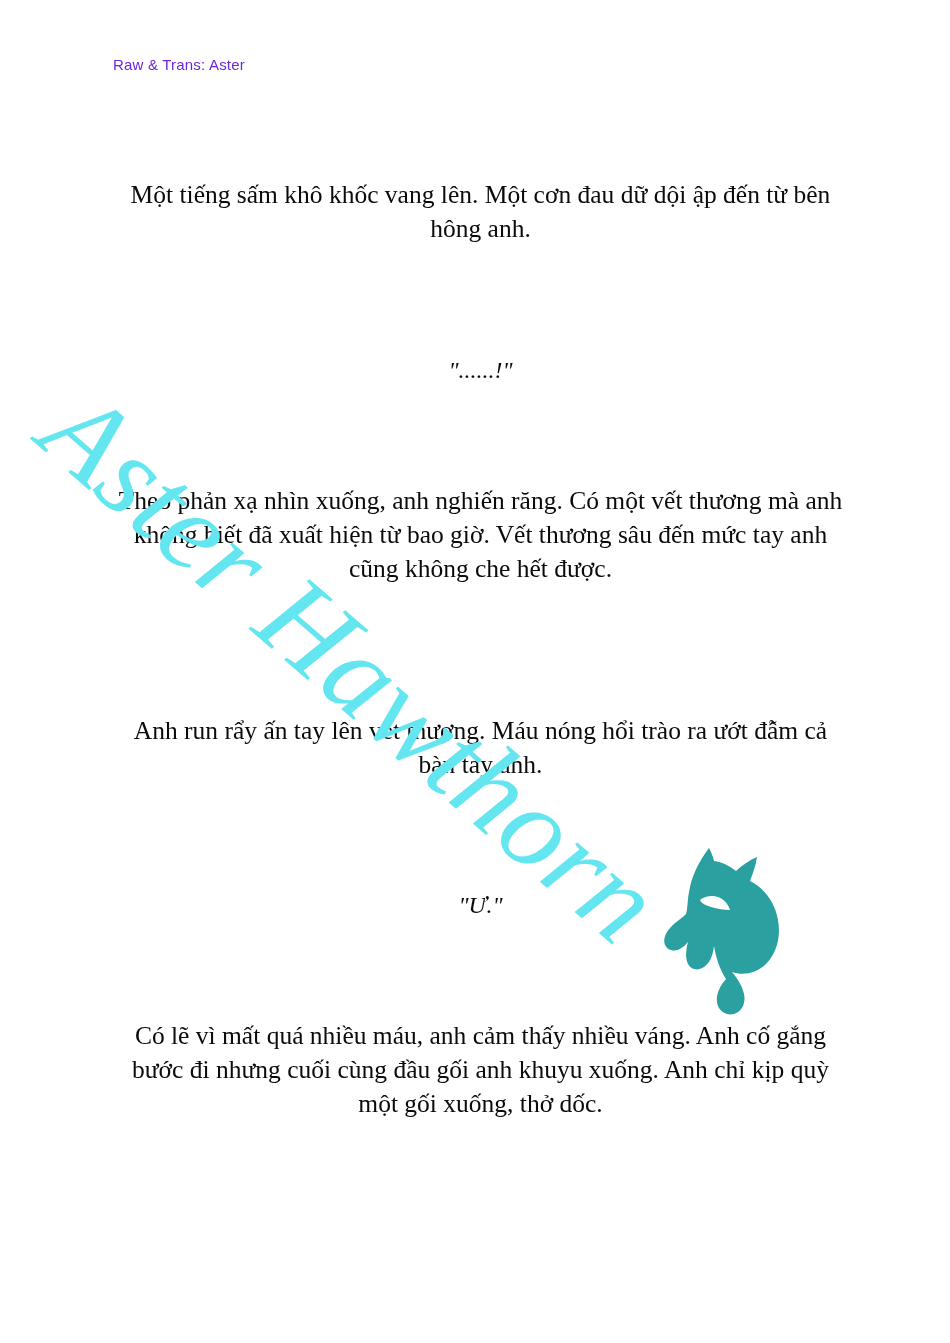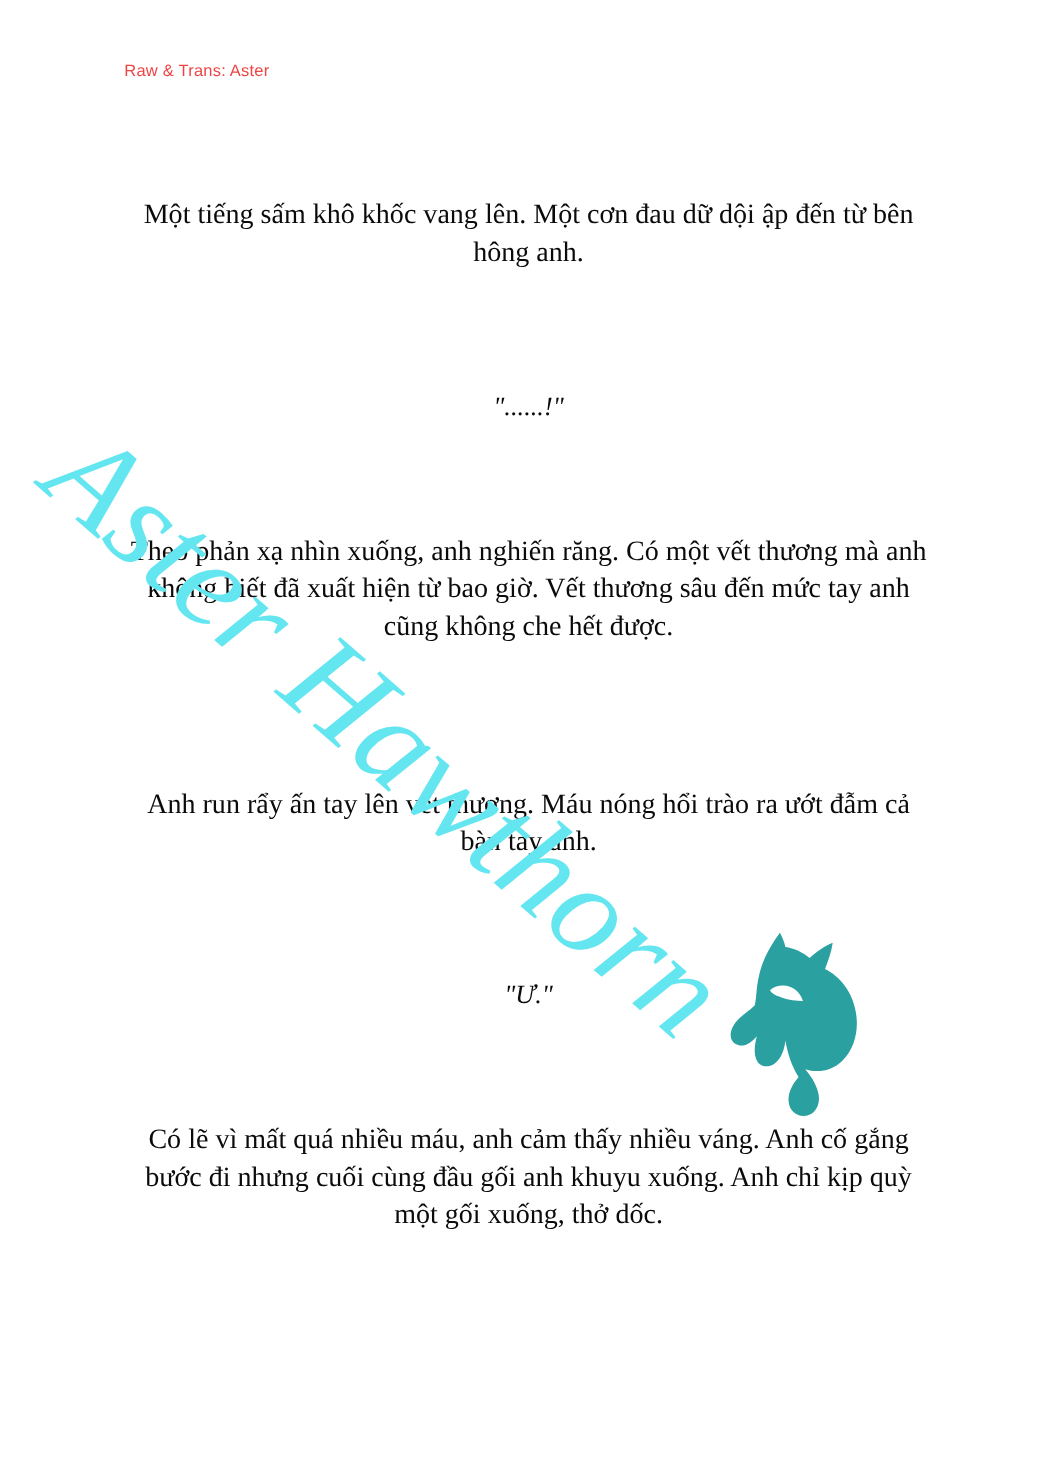--- a/index.html
+++ b/index.html
@@ -17,21 +17,21 @@
   }
 
   
   #credit {
     position: absolute;
     left: 113px;
     top: 56px;
     font-family: "Liberation Sans", "DejaVu Sans", sans-serif;
     font-size: 15px;
     letter-spacing: 0.2px;
-    color: #ef4444;
+    color: #6d28d9;
     white-space: nowrap;
   }
 
   
   #watermark {
     position: absolute;
     left: 105px;
     top: 362px;
     width: 640px;
     height: 560px;

